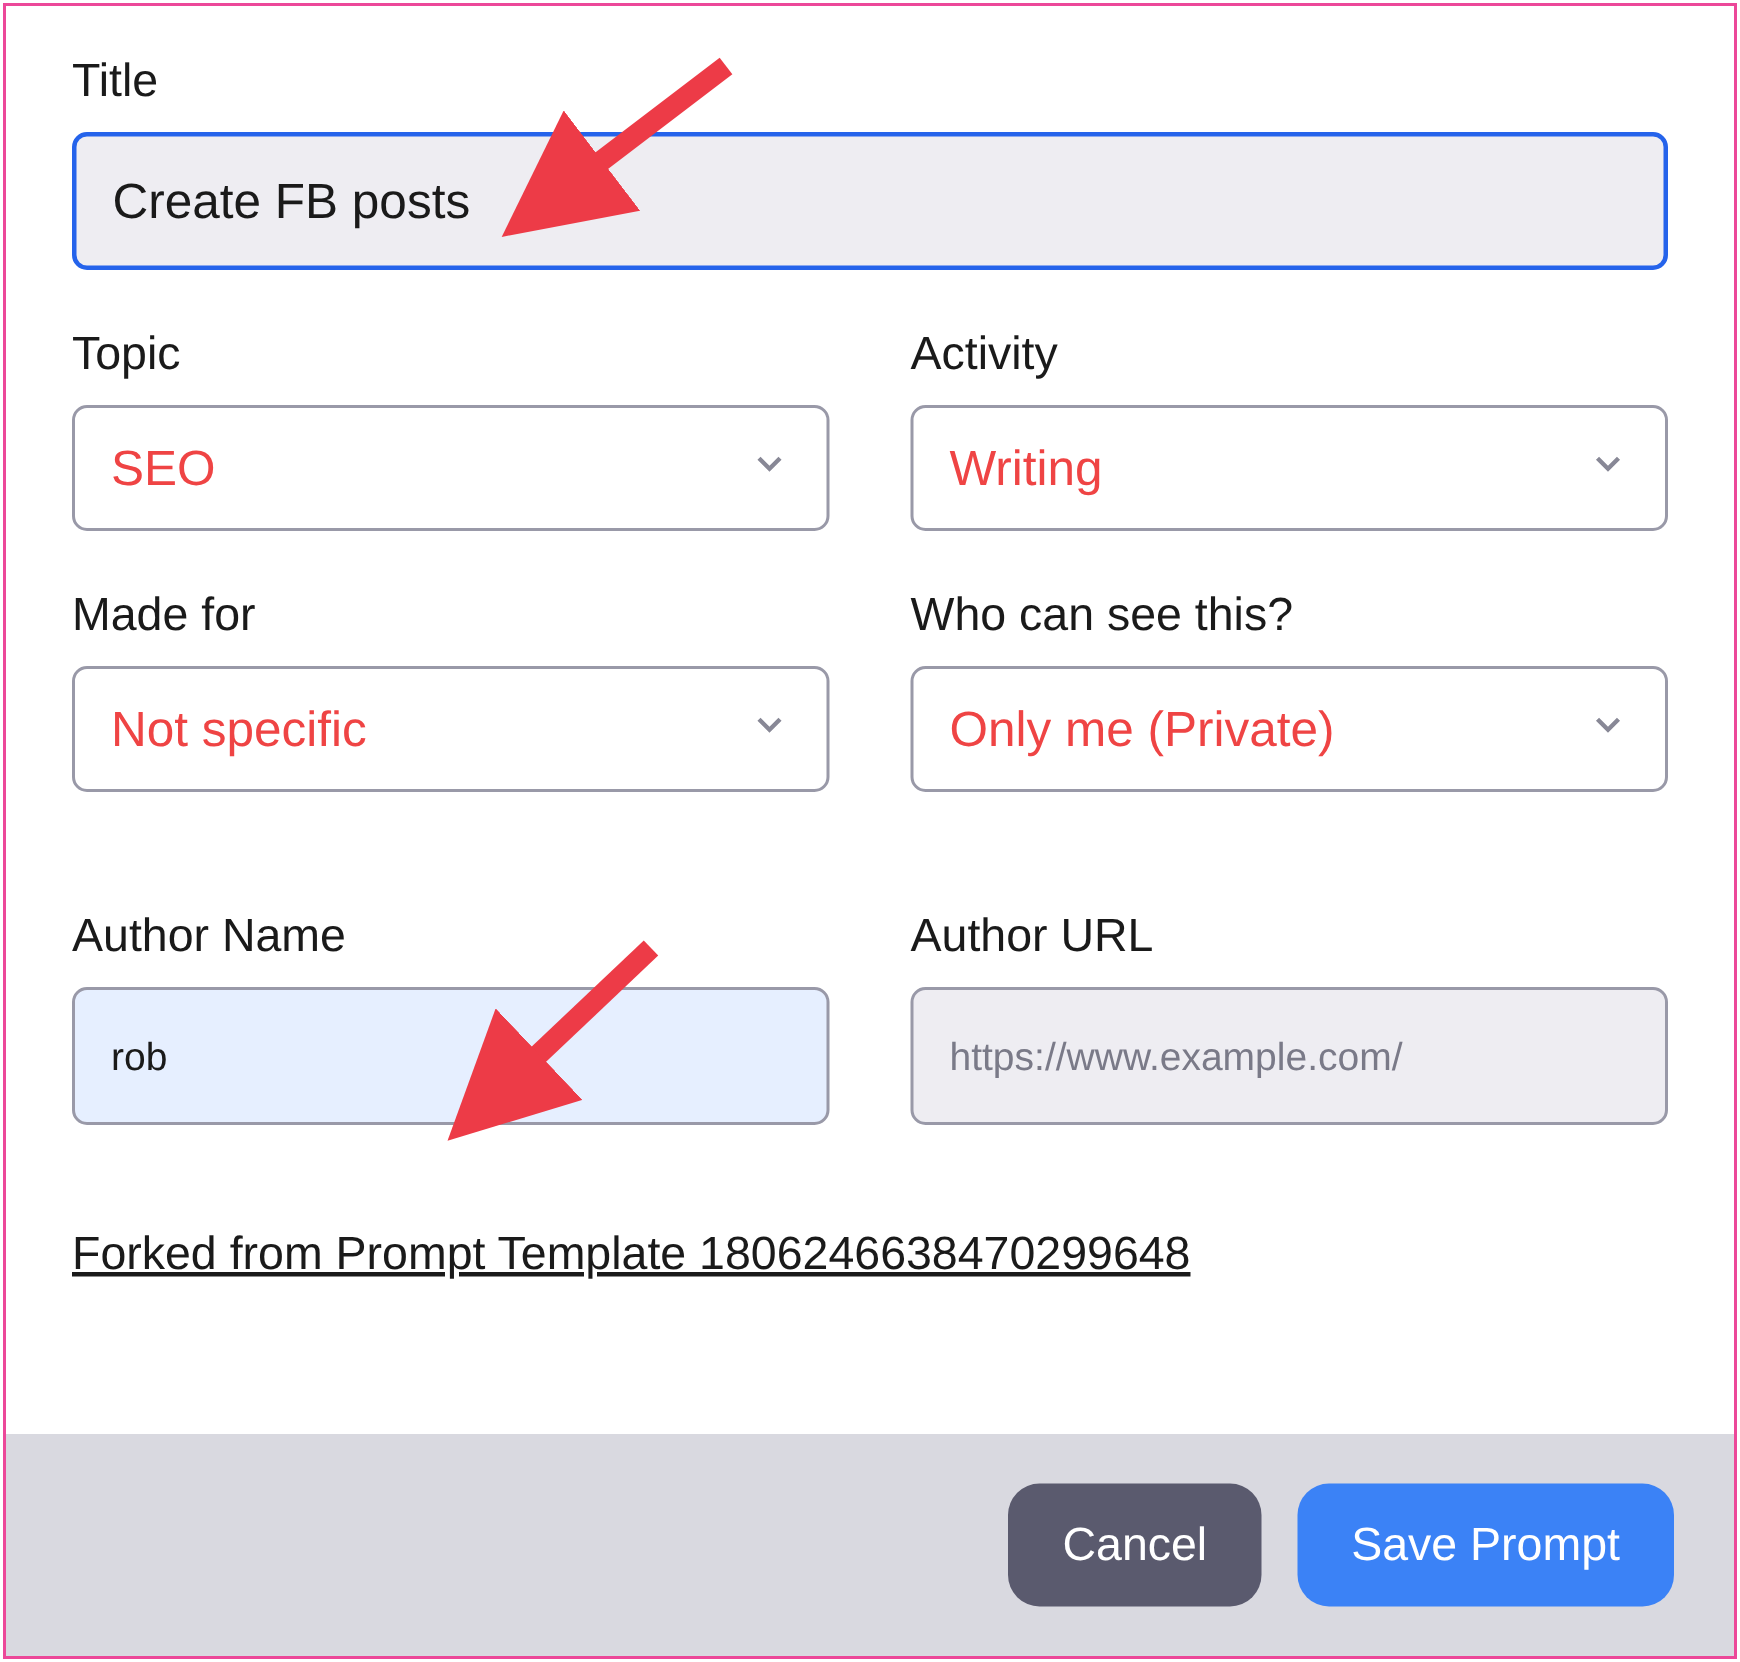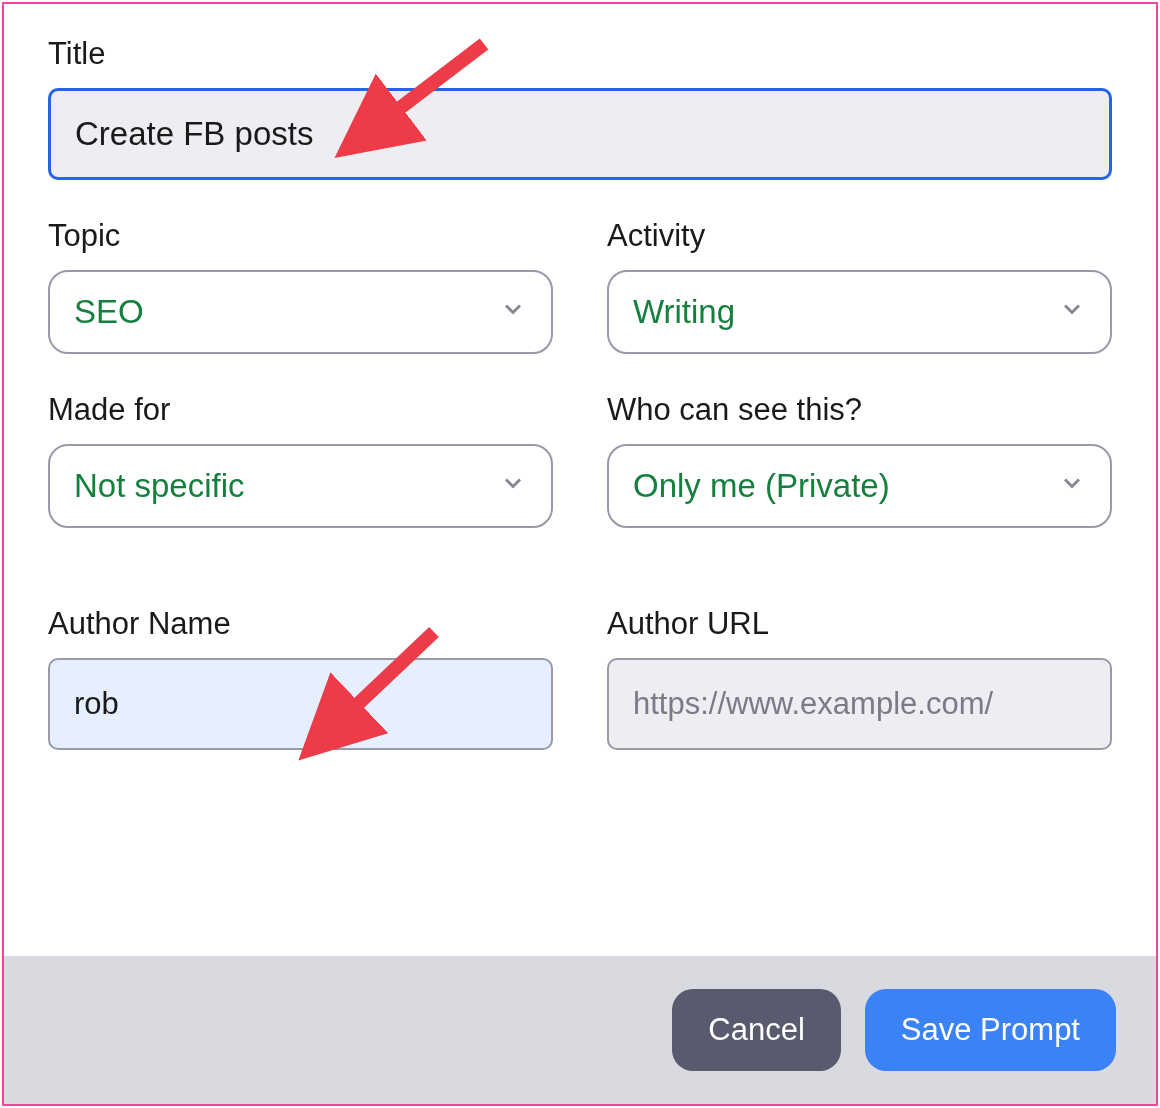--- a/index.html
+++ b/index.html
@@ -53,24 +53,24 @@
       min-width: 0;
     }
     .select-wrap {
       position: relative;
       width: 100%;
     }
     .select-box {
       width: 100%;
       height: 84px;
       border: 2px solid #9999a8;
-      border-radius: 20px;
+      border-radius: 10px;
       background: #fff;
       font-size: 33px;
-      color: #15803d;
+      color: #ef4444;
       padding: 11px 24px;
       display: flex;
       align-items: center;
       cursor: pointer;
       position: relative;
     }
     .chevron {
       position: absolute;
       right: 24px;
       top: 50%;
@@ -82,21 +82,21 @@
       height: 28px;
       stroke: #888896;
       stroke-width: 2.5;
       fill: none;
     }
     .text-input {
       width: 100%;
       height: 92px;
       border: 2px solid #9999a8;
       border-radius: 10px;
-      font-size: 31px;
+      font-size: 26px;
       color: #1a1a1a;
       padding: 0 24px;
       outline: none;
     }
     .author-name-input {
       background: #e6efff;
     }
     .author-url-input {
       background: #eeedf2;
       color: #a21caf;
@@ -224,20 +224,21 @@
         <input class="text-input author-name-input" type="text" value="rob" style="">
       </div>
       <div class="col">
         <label class="label">Author URL</label>
         <input class="text-input author-url-input" type="text" placeholder="https://www.example.com/" style="">
       </div>
     </div>
 
     <div style="height:30px"></div>
 
+    <a href="#" class="forked-link">Forked from Prompt Template 1806246638470299648</a>
 
   </div>
 
   <div class="footer">
     <button class="btn btn-cancel">Cancel</button>
     <button class="btn btn-save">Save Prompt</button>
   </div>
 
   <div class="arrow" style="left:350px; top:30px;">
     <svg width="140" height="110">

